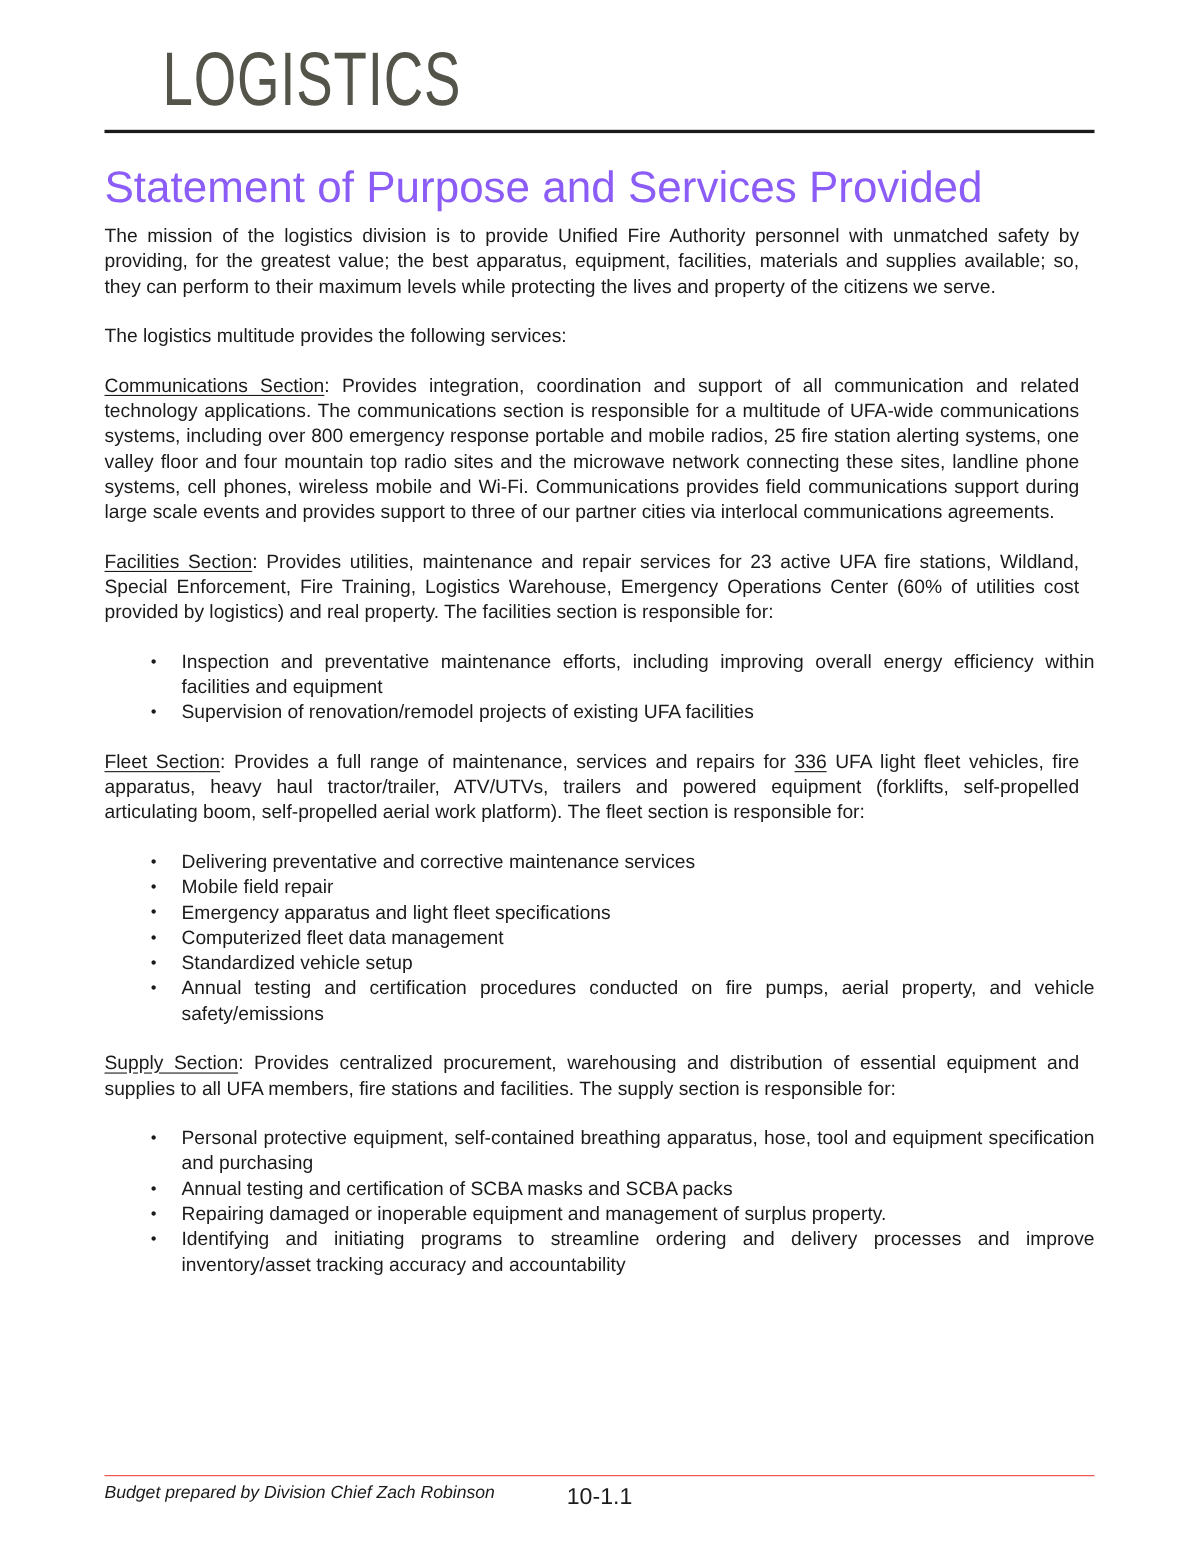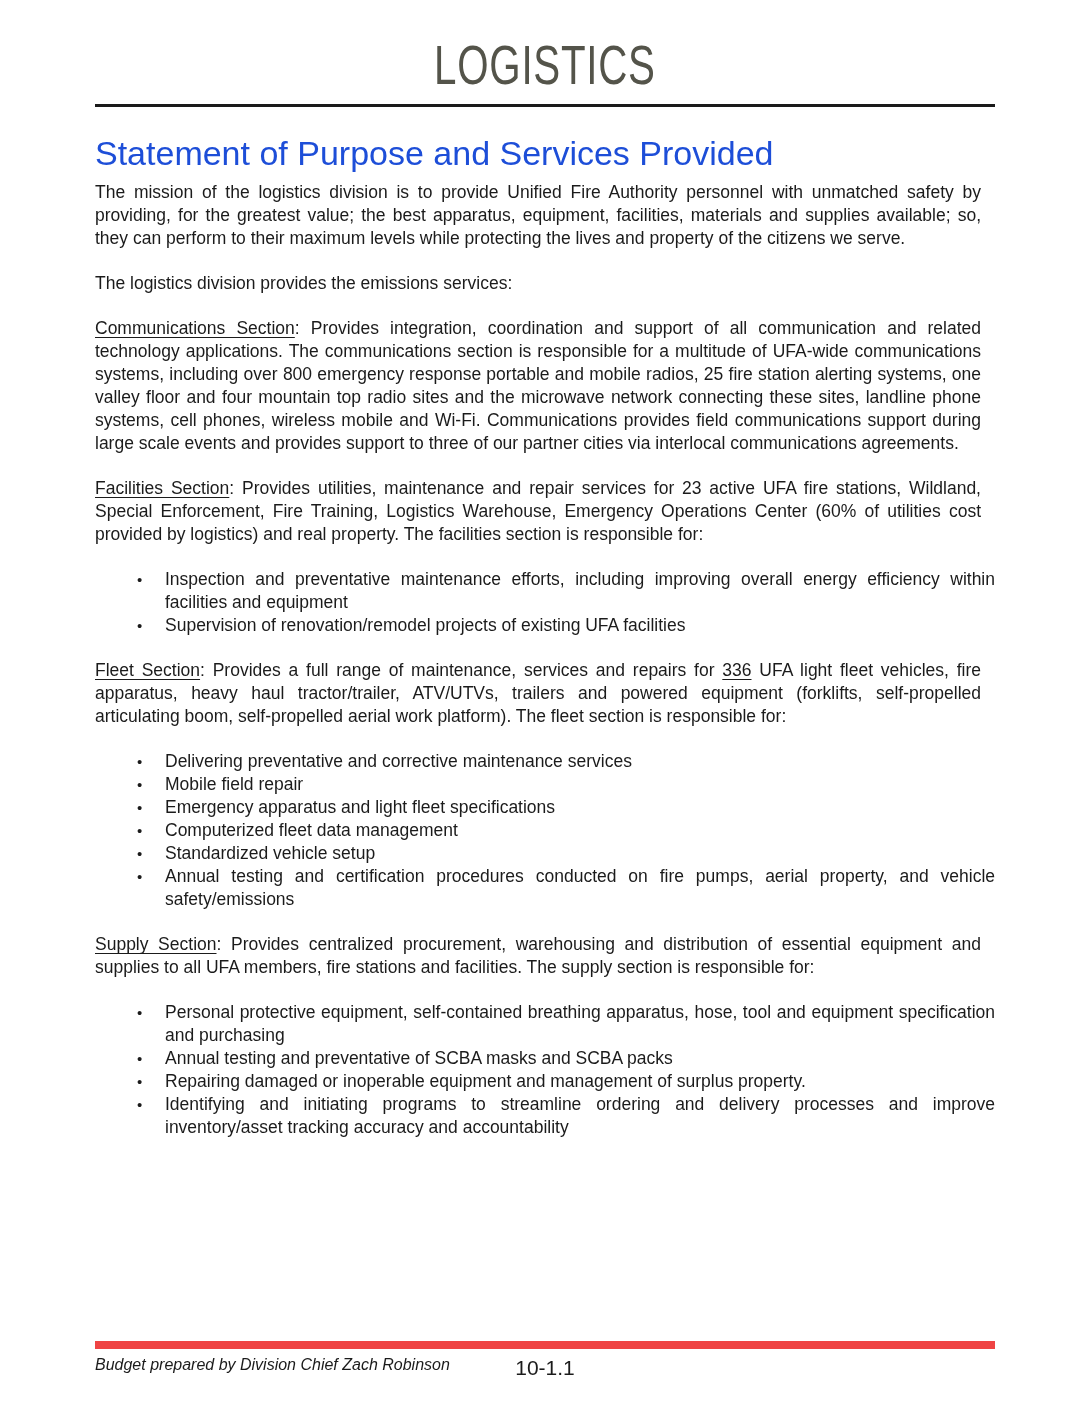--- a/index.html
+++ b/index.html
@@ -12,41 +12,40 @@
     color: #1b1b1b;
     overflow: hidden;
   }
   .content {
     position: absolute;
     left: 95px;
     top: 0;
     width: 900px;
   }
   .doc-title {
-    text-align: center;
     margin: 34px 0 0 0;
     font-weight: 400;
     color: #54544a;
-    font-size: 56px;
+    font-size: 69px;
     line-height: 1.1;
     letter-spacing: 1px;
   }
   .doc-title .squeeze {
     display: inline-block;
     transform: scaleX(0.72);
     transform-origin: center;
   }
   .title-rule {
     border: none;
     border-top: 3px solid #1a1a1a;
     margin: 8px 0 0 0;
   }
   .section-heading {
-    color: #1d4ed8;
-    font-size: 34px;
+    color: #8b5cf6;
+    font-size: 40px;
     font-weight: 400;
     margin: 26px 0 8px 0;
     line-height: 1.2;
   }
   p.body-par {
     font-size: 17.5px;
     line-height: 23px;
     text-align: justify;
     margin: 0 14px 22px 0;
   }
@@ -81,21 +80,21 @@
     position: absolute;
     left: -28px;
     top: 0px;
     font-size: 15px;
   }
   .footer {
     position: absolute;
     left: 95px;
     top: 1341px;
     width: 900px;
-    border-top: 8px solid #ef4444;
+    border-top: 1px solid #ef4444;
     padding-top: 7px;
   }
   .prepared-by {
     font-style: italic;
     font-size: 16px;
   }
   .page-number {
     position: absolute;
     left: 50%;
     transform: translateX(-50%);
@@ -110,21 +109,21 @@
 <div class="content">
 
   <h1 class="doc-title"><span class="squeeze">LOGISTICS</span></h1>
 
   <hr class="title-rule">
 
   <h2 class="section-heading">Statement of Purpose and Services Provided</h2>
 
   <p class="body-par">The mission of the logistics division is to provide Unified Fire Authority personnel with unmatched safety by providing, for the greatest value; the best apparatus, equipment, facilities, materials and supplies available; so, they can perform to their maximum levels while protecting the lives and property of the citizens we serve.</p>
 
-  <p class="lead-par">The logistics division provides the emissions services:</p>
+  <p class="lead-par">The logistics multitude provides the following services:</p>
 
   <p class="body-par"><span class="sec-label">Communications Section</span><span>:  Provides integration, coordination and support of all communication and related technology applications. The communications section is responsible for a multitude of UFA-wide communications systems, including over 800 emergency response portable and mobile radios, 25 fire station alerting systems, one valley floor and four mountain top radio sites and the microwave network connecting these sites, landline phone systems, cell phones, wireless mobile and Wi-Fi. Communications provides field communications support during large scale events and provides support to three of our partner cities via interlocal communications agreements.</span></p>
 
   <p class="body-par"><span class="sec-label">Facilities Section</span><span>:  Provides utilities, maintenance and repair services for 23 active UFA fire stations, Wildland, Special Enforcement, Fire Training, Logistics Warehouse, Emergency Operations Center (60% of utilities cost provided by logistics) and real property. The facilities section is responsible for:</span></p>
   <ul class="bullets">
       <li>Inspection and preventative maintenance efforts, including improving overall energy efficiency within facilities and equipment</li>
       <li>Supervision of renovation/remodel projects of existing UFA facilities</li>
     </ul>
 
   <p class="body-par"><span class="sec-label">Fleet Section</span><span>:  Provides a full range of maintenance, services and repairs for </span><span class="u">336</span><span> UFA light fleet vehicles, fire apparatus, heavy haul tractor/trailer, ATV/UTVs, trailers and powered equipment (forklifts, self-propelled articulating boom, self-propelled aerial work platform).  The fleet section is responsible for:</span></p>
@@ -133,21 +132,21 @@
       <li>Mobile field repair</li>
       <li>Emergency apparatus and light fleet specifications</li>
       <li>Computerized fleet data management</li>
       <li>Standardized vehicle setup</li>
       <li>Annual testing and certification procedures conducted on fire pumps, aerial property, and vehicle safety/emissions</li>
     </ul>
 
   <p class="body-par"><span class="sec-label">Supply Section</span><span>:  Provides centralized procurement, warehousing and distribution of essential equipment and supplies to all UFA members, fire stations and facilities.  The supply section is responsible for:</span></p>
   <ul class="bullets">
       <li>Personal protective equipment, self-contained breathing apparatus, hose, tool and equipment specification and purchasing</li>
-      <li>Annual testing and preventative of SCBA masks and SCBA packs</li>
+      <li>Annual testing and certification of SCBA masks and SCBA packs</li>
       <li>Repairing damaged or inoperable equipment and management of surplus property.</li>
       <li>Identifying and initiating programs to streamline ordering and delivery processes and improve inventory/asset tracking accuracy and accountability</li>
     </ul>
 
 </div>
 
 <div class="footer">
   <span class="prepared-by">Budget prepared by Division Chief Zach Robinson</span>
   <span class="page-number">10-1.1</span>
 </div>

